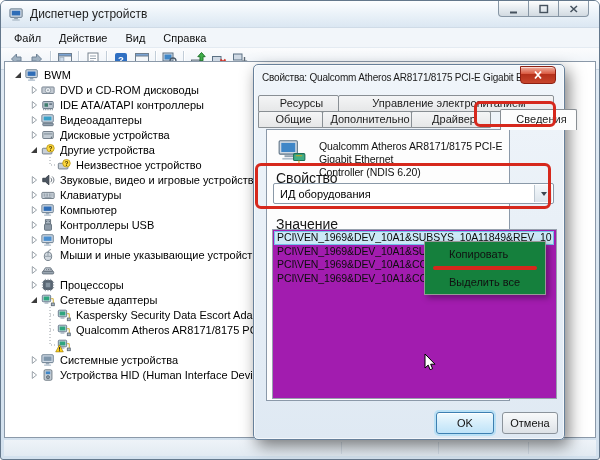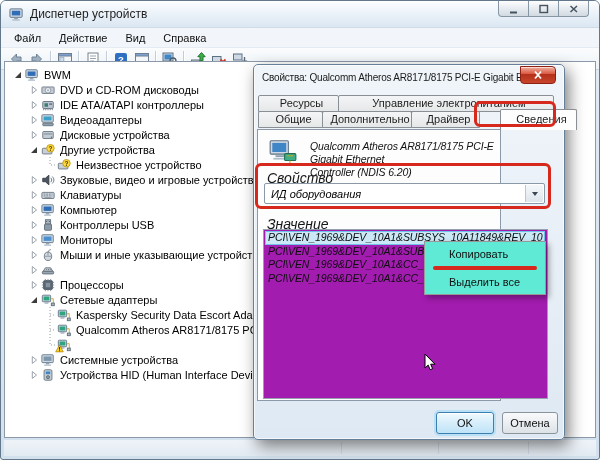--- a/index.html
+++ b/index.html
@@ -86,22 +86,22 @@
     position:absolute;box-sizing:border-box;height:17px;
     border:1px solid #898f94;border-radius:2px 2px 0 0;
     background:linear-gradient(#f4f5f6,#e6e7e8);
     font-size:11px;color:#1d1d1d;text-align:center;line-height:15px;
     white-space:nowrap;overflow:hidden;padding-left:6px;
   }
   .tab.active{
     background:#fdfdfd;height:21px;line-height:19px;z-index:3;border-bottom:none;margin-left:25px;
   }
   .tab-page{
-    position:absolute;left:3px;top:64px;width:244px;height:272px;
-    background:#fdfdfd;border:1px solid #8b99a9;box-sizing:border-box;font-style:italic;
+    position:absolute;left:12px;top:64px;width:244px;height:272px;
+    background:#fdfdfd;border:1px solid #8b99a9;box-sizing:border-box;
   }
   .device-header{display:flex;padding:9px 6px 0 10px;}
   .device-icon svg{width:30px;height:26px;display:block;}
   .device-name{font-size:10.5px;letter-spacing:-0.1px;color:#111;margin-left:12px;line-height:13px;margin-top:1px;}
   .fld-label{position:absolute;left:9px;font-size:14px;color:#161616;}
   .combo{
     position:absolute;left:6px;top:53px;width:281px;height:21px;box-sizing:border-box;
     background:#fff;border:1px solid #8a99a8;border-radius:2px;
     display:flex;align-items:center;font-size:11px;color:#000;padding-left:6px;
   }
@@ -127,21 +127,21 @@
     background:linear-gradient(#f0fafe,#d7eefb 48%,#bfe3f8);
     box-shadow:0 0 0 2px #b9e0f5, inset 0 1px 0 #ffffff;
   }
   .btn-cancel{
     left:248px;width:56px;border:1px solid #8b939b;
     background:linear-gradient(#f8f9fa,#eceff2 48%,#dde2e7);
   }
   
   .context-menu{
     position:absolute;left:424px;top:241px;width:122px;box-sizing:border-box;
-    background:#5eead4;border:1px solid #989898;box-shadow:3px 3px 6px rgba(0,0,0,.35);
+    background:#15803d;border:1px solid #989898;box-shadow:3px 3px 6px rgba(0,0,0,.35);
     padding:2px;z-index:30;font-size:11px;
   }
   .menu-entry{height:20px;line-height:20px;padding-left:22px;color:#111;}
   .menu-line-annotation{height:4px;border-radius:2px;margin:2px 6px;}
   
   .annotation-box{position:absolute;border:3px solid #d6281c;border-radius:6px;z-index:25;pointer-events:none;box-sizing:border-box;}
   #ann-tab{left:474px;top:101px;width:82px;height:26px;}
   #ann-prop{left:255px;top:163px;width:296px;height:46px;}
   .cursor{position:absolute;left:423px;top:353px;z-index:40;pointer-events:none;}
   .cursor svg{width:17px;height:19px;display:block;}
@@ -621,21 +621,21 @@
   <div class="dialog-close" id="dlg-close">
       <svg xmlns="http://www.w3.org/2000/svg" viewBox="0 0 12 12" fill="none" stroke-width="1">
         <path d="M3 2.5l6 7M9 2.5l-6 7" stroke="#ffffff" stroke-width="1.8"></path>
       </svg>
     </div>
   <div id="tabs">
       <div class="tab" style="left: 4px; top: 30px; width: 81px;">Ресурсы</div>
       <div class="tab" style="left: 84px; top: 30px; width: 216px;">Управление электропитанием</div>
       <div class="tab" style="left: 4px; top: 46px; width: 65px;">Общие</div>
       <div class="tab" style="left: 68px; top: 46px; width: 90px;">Дополнительно</div>
-      <div class="tab" style="left: 157px; top: 46px; width: 69px;">Драйвер</div>
+      <div class="tab" style="left: 157px; top: 46px; width: 80px;">Драйвер</div>
       <div class="tab active" style="left: 221px; top: 44px; width: 77px;">Сведения</div>
     </div>
   <div class="tab-page">
     <div class="device-header">
       <span class="device-icon" id="device-icon">
           <svg xmlns="http://www.w3.org/2000/svg" viewBox="0 0 28 24" fill="none" stroke-width="1">
             <rect x="2" y="1.5" width="17" height="12.5" rx="1" fill="#cfd9e4" stroke="#5c7184"></rect>
             <rect x="4" y="3.5" width="13" height="8.5" fill="#3f86c7"></rect>
             <rect x="7" y="15" width="8" height="1.8" fill="#8fa0b0"></rect>
             <rect x="5" y="17.5" width="12" height="1.6" fill="#aebdca"></rect>

